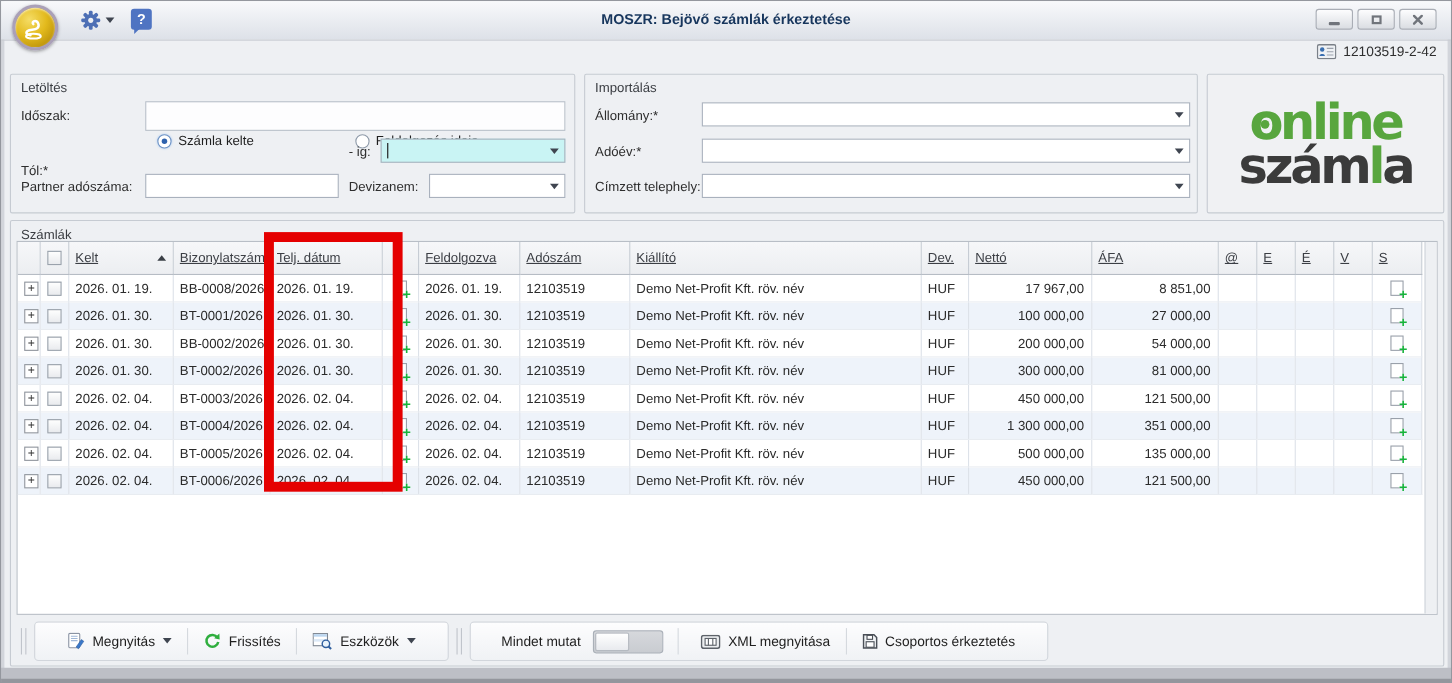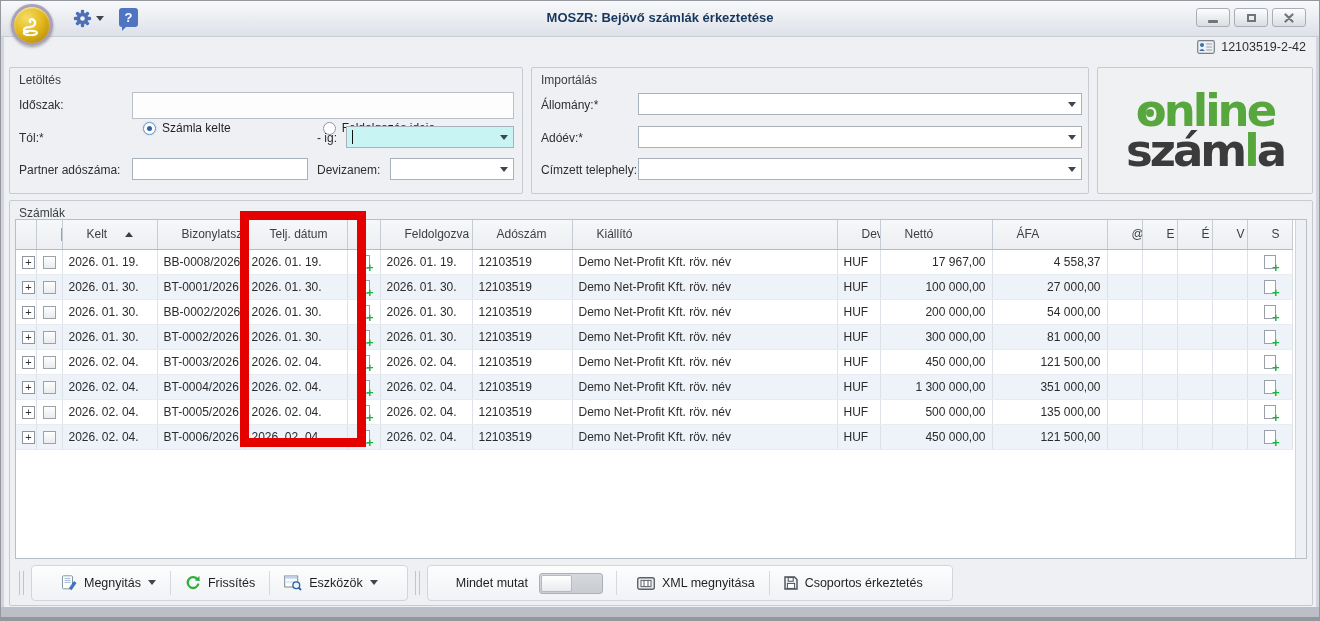--- a/index.html
+++ b/index.html
@@ -68,23 +68,23 @@
   .logo-o { position:relative; }
   .logo-o::after { content:""; position:absolute; left:50%; top:56%; width:8px; height:8px;
     transform:translate(-50%,-50%); border-radius:50%; background:#58a63e; }
 
   
   #panel-szamlak { left:8px; top:199px; width:1304px; height:406px; }
   .grid-wrap { position:absolute; left:5px; top:18px; right:5px; height:340px;
     background:#fff; border:1px solid #b8bec6; overflow:hidden; }
   .vscroll { position:absolute; right:0; top:0; bottom:0; width:11px; background:#eef0f3; border-left:1px solid #d0d5db; }
   table.grid { border-collapse:collapse; table-layout:fixed; width:1276px; font-size:12px; color:#2b2b2b; }
-  table.grid th { height:29px; font-weight:normal; text-align:left; padding:0 24px; color:#3b3e44;
+  table.grid th { height:29px; font-weight:normal; text-align:left; padding:0 6px; color:#3b3e44;
     background:linear-gradient(#f6f7f9,#eceef1); border-right:1px solid #c6ccd4; border-bottom:1px solid #b6bcc4;
-    white-space:nowrap; overflow:hidden; }
+    white-space:nowrap; overflow:hidden;text-decoration:underline; }
   table.grid td { height:25px; padding:0 6px; border-right:1px solid #dde2e9; border-bottom:1px solid #e8ecf1;
     white-space:nowrap; overflow:hidden; }
   tr.alt td { background:#eef3fa; }
   td.num { text-align:right; padding-right:8px; }
   td.c-ctr, th.c-ctr { text-align:center; padding:0 2px; }
   .hdr-flex { display:flex; align-items:center; justify-content:space-between; }
   .sort-asc { width:0; height:0; border:4px solid transparent; border-bottom:5px solid #3a3f46; margin-top:-4px; }
   .expander { display:inline-block; width:13px; height:13px; border:1px solid #8f959d; background:#fff;
     font-size:11px; line-height:11px; text-align:center; color:#333; cursor:pointer; vertical-align:middle; }
   .expander::before { content:"+"; }
@@ -175,21 +175,21 @@
     <div class="radio-box" style="left:122px; top:24px; width:382px; height:27px;">
       <label class="radio" style="margin-left:10px;">
         <span class="rdot sel"></span>
         <span>Számla kelte</span>
       </label>
       <label class="radio" style="margin-left:92px;">
         <span class="rdot"></span>
         <span>Feldolgozás ideje</span>
       </label>
     </div>
-    <div class="flabel" style="left:9px; top:63px;">Tól:*</div>
+    <div class="flabel" style="left:9px; top:80px;">Tól:*</div>
     <div class="flabel" style="left:307px; top:63px;">- ig:</div>
     <div class="field combo cyan" style="left:336px; top:58px; width:168px;">
       <span class="cval"></span>
       <span class="arr"></span>
     </div>
     <div class="flabel" style="left:9px; top:95px;">Partner adószáma:</div>
     <div class="field" style="left:122px; top:90px; width:176px;">
       <span></span>
     </div>
     <div class="flabel" style="left:307px; top:95px;">Devizanem:</div>
@@ -278,21 +278,21 @@
             <td class="c-ctr"><span class="cb"></span></td>
             <td>2026. 01. 19.</td>
             <td>BB-0008/2026</td>
             <td>2026. 01. 19.</td>
             <td class="c-ctr"><span class="docplus"></span></td>
             <td>2026. 01. 19.</td>
             <td>12103519</td>
             <td>Demo Net-Profit Kft. röv. név</td>
             <td>HUF</td>
             <td class="num">17 967,00</td>
-            <td class="num">4 558,37</td>
+            <td class="num">8 851,00</td>
             <td></td>
               <td></td>
               <td></td>
               <td></td>
             <td class="c-ctr"><span class="docplus"></span></td>
           </tr>
           <tr class="alt">
             <td class="c-ctr"><span class="expander"></span></td>
             <td class="c-ctr"><span class="cb"></span></td>
             <td>2026. 01. 30.</td>

